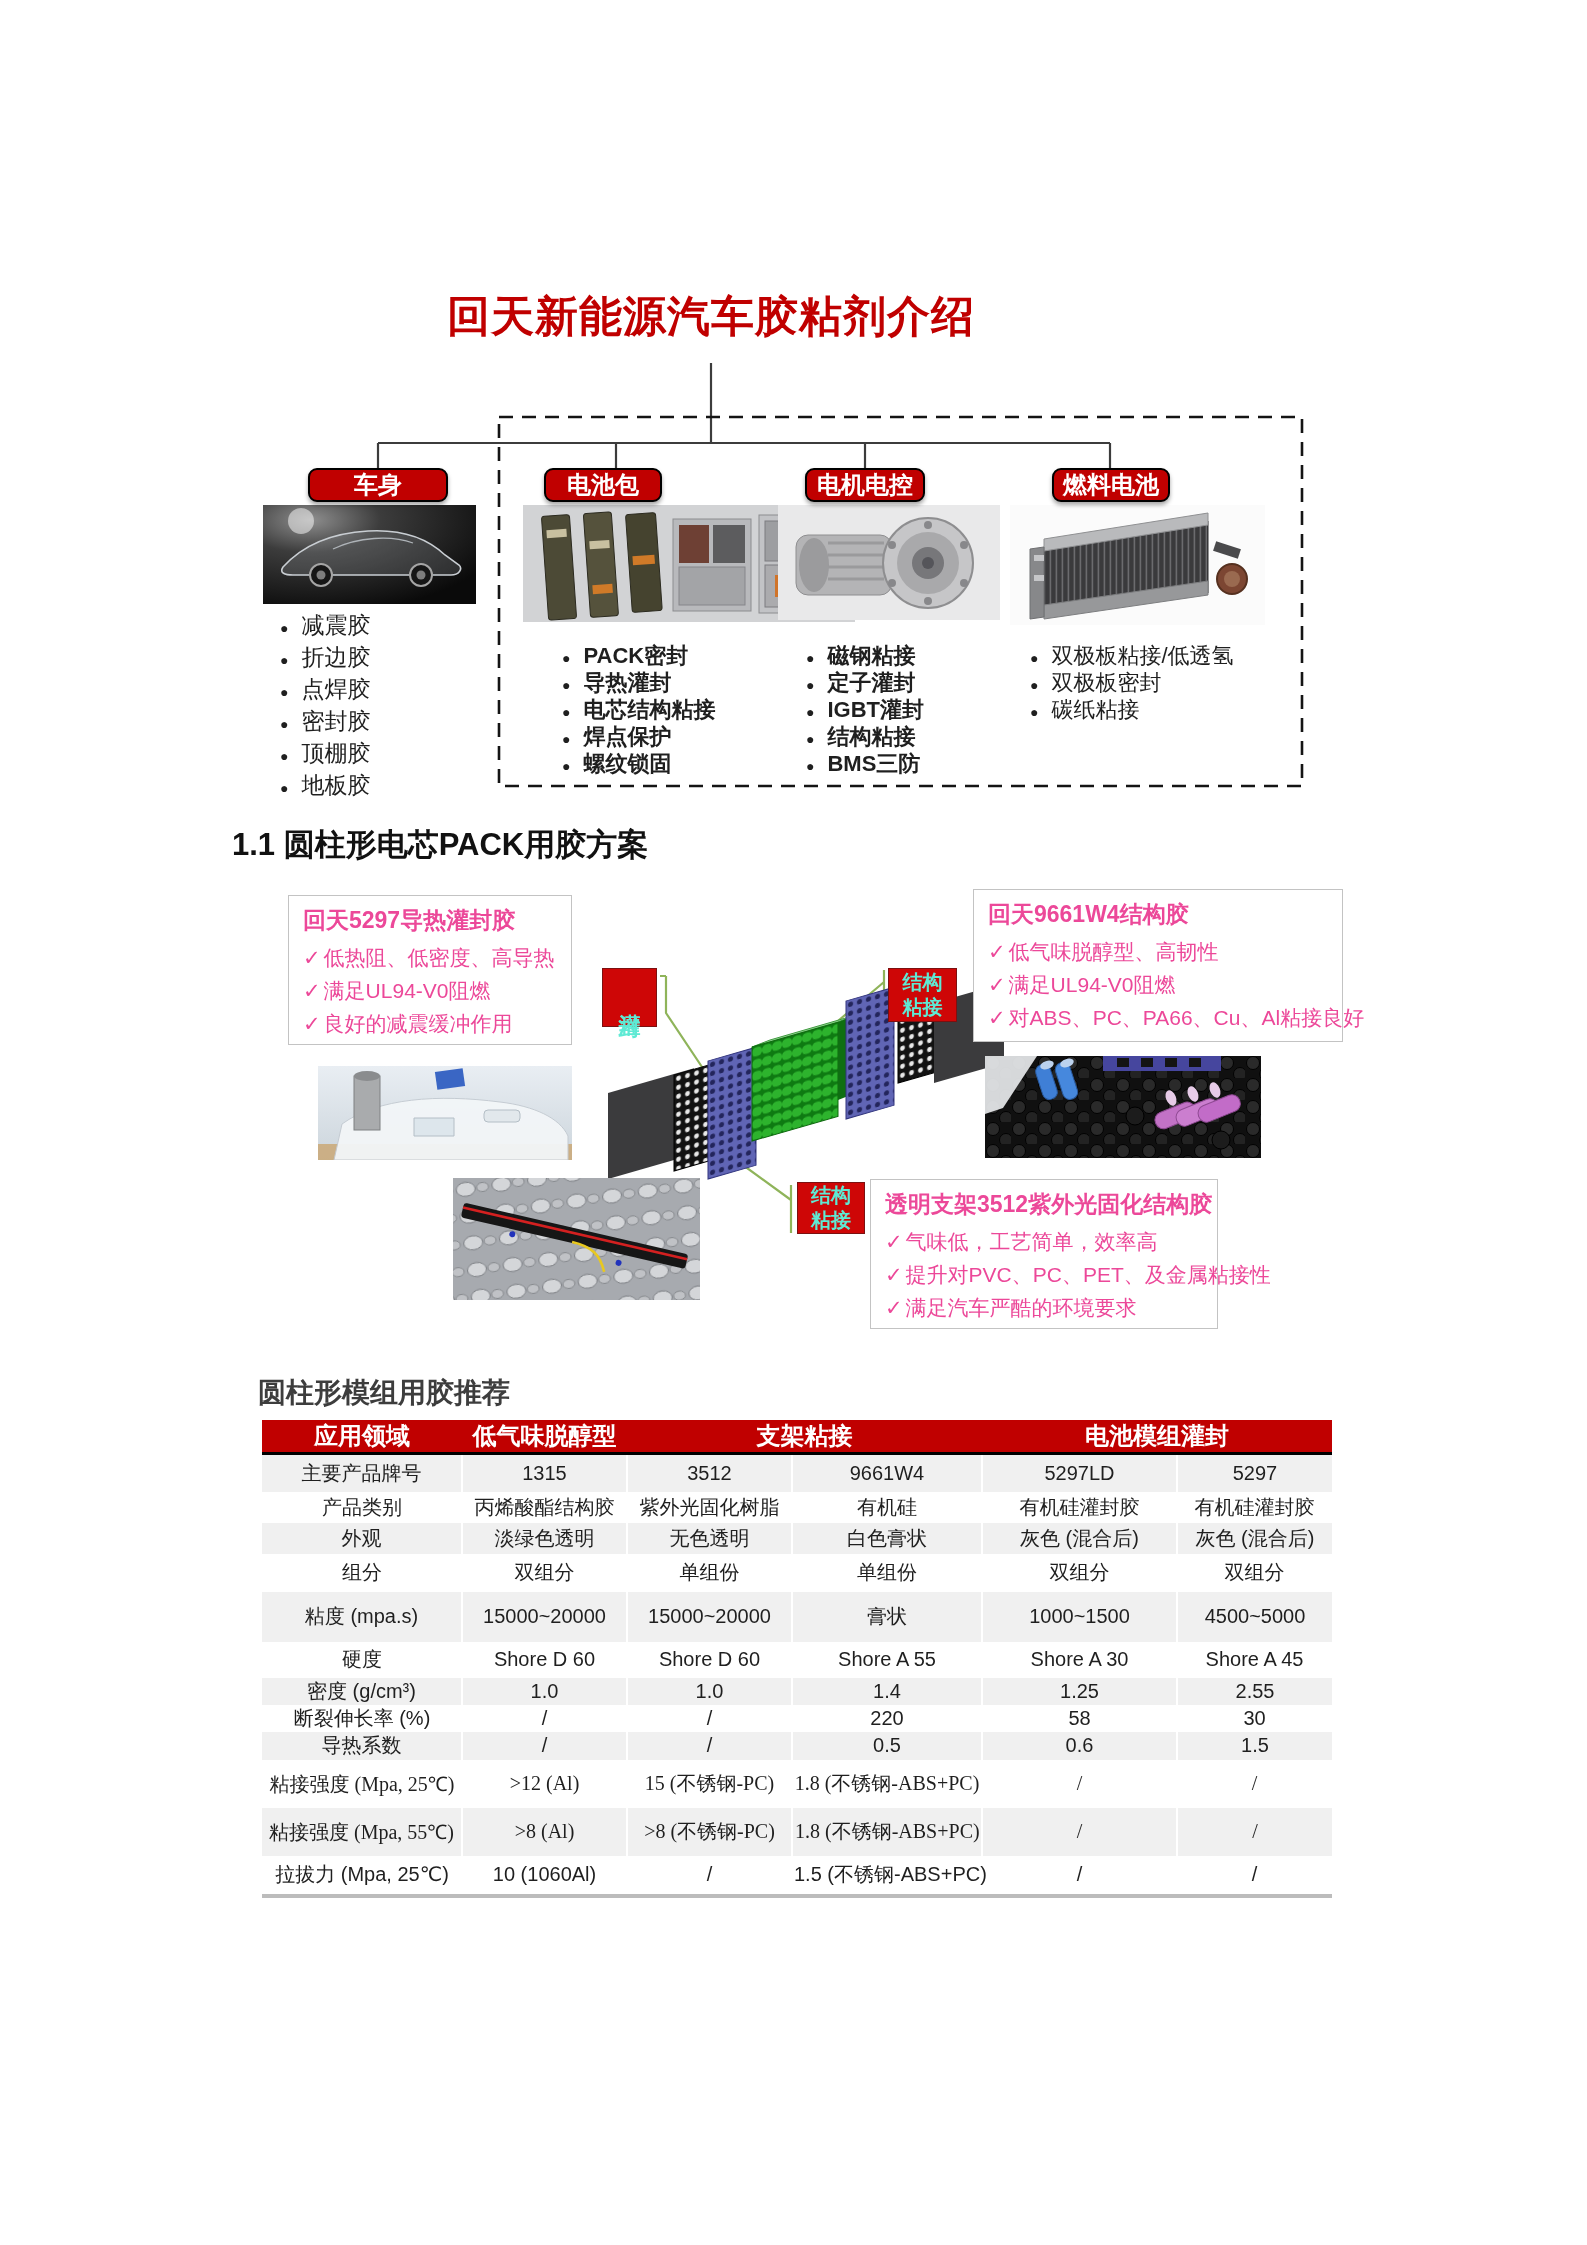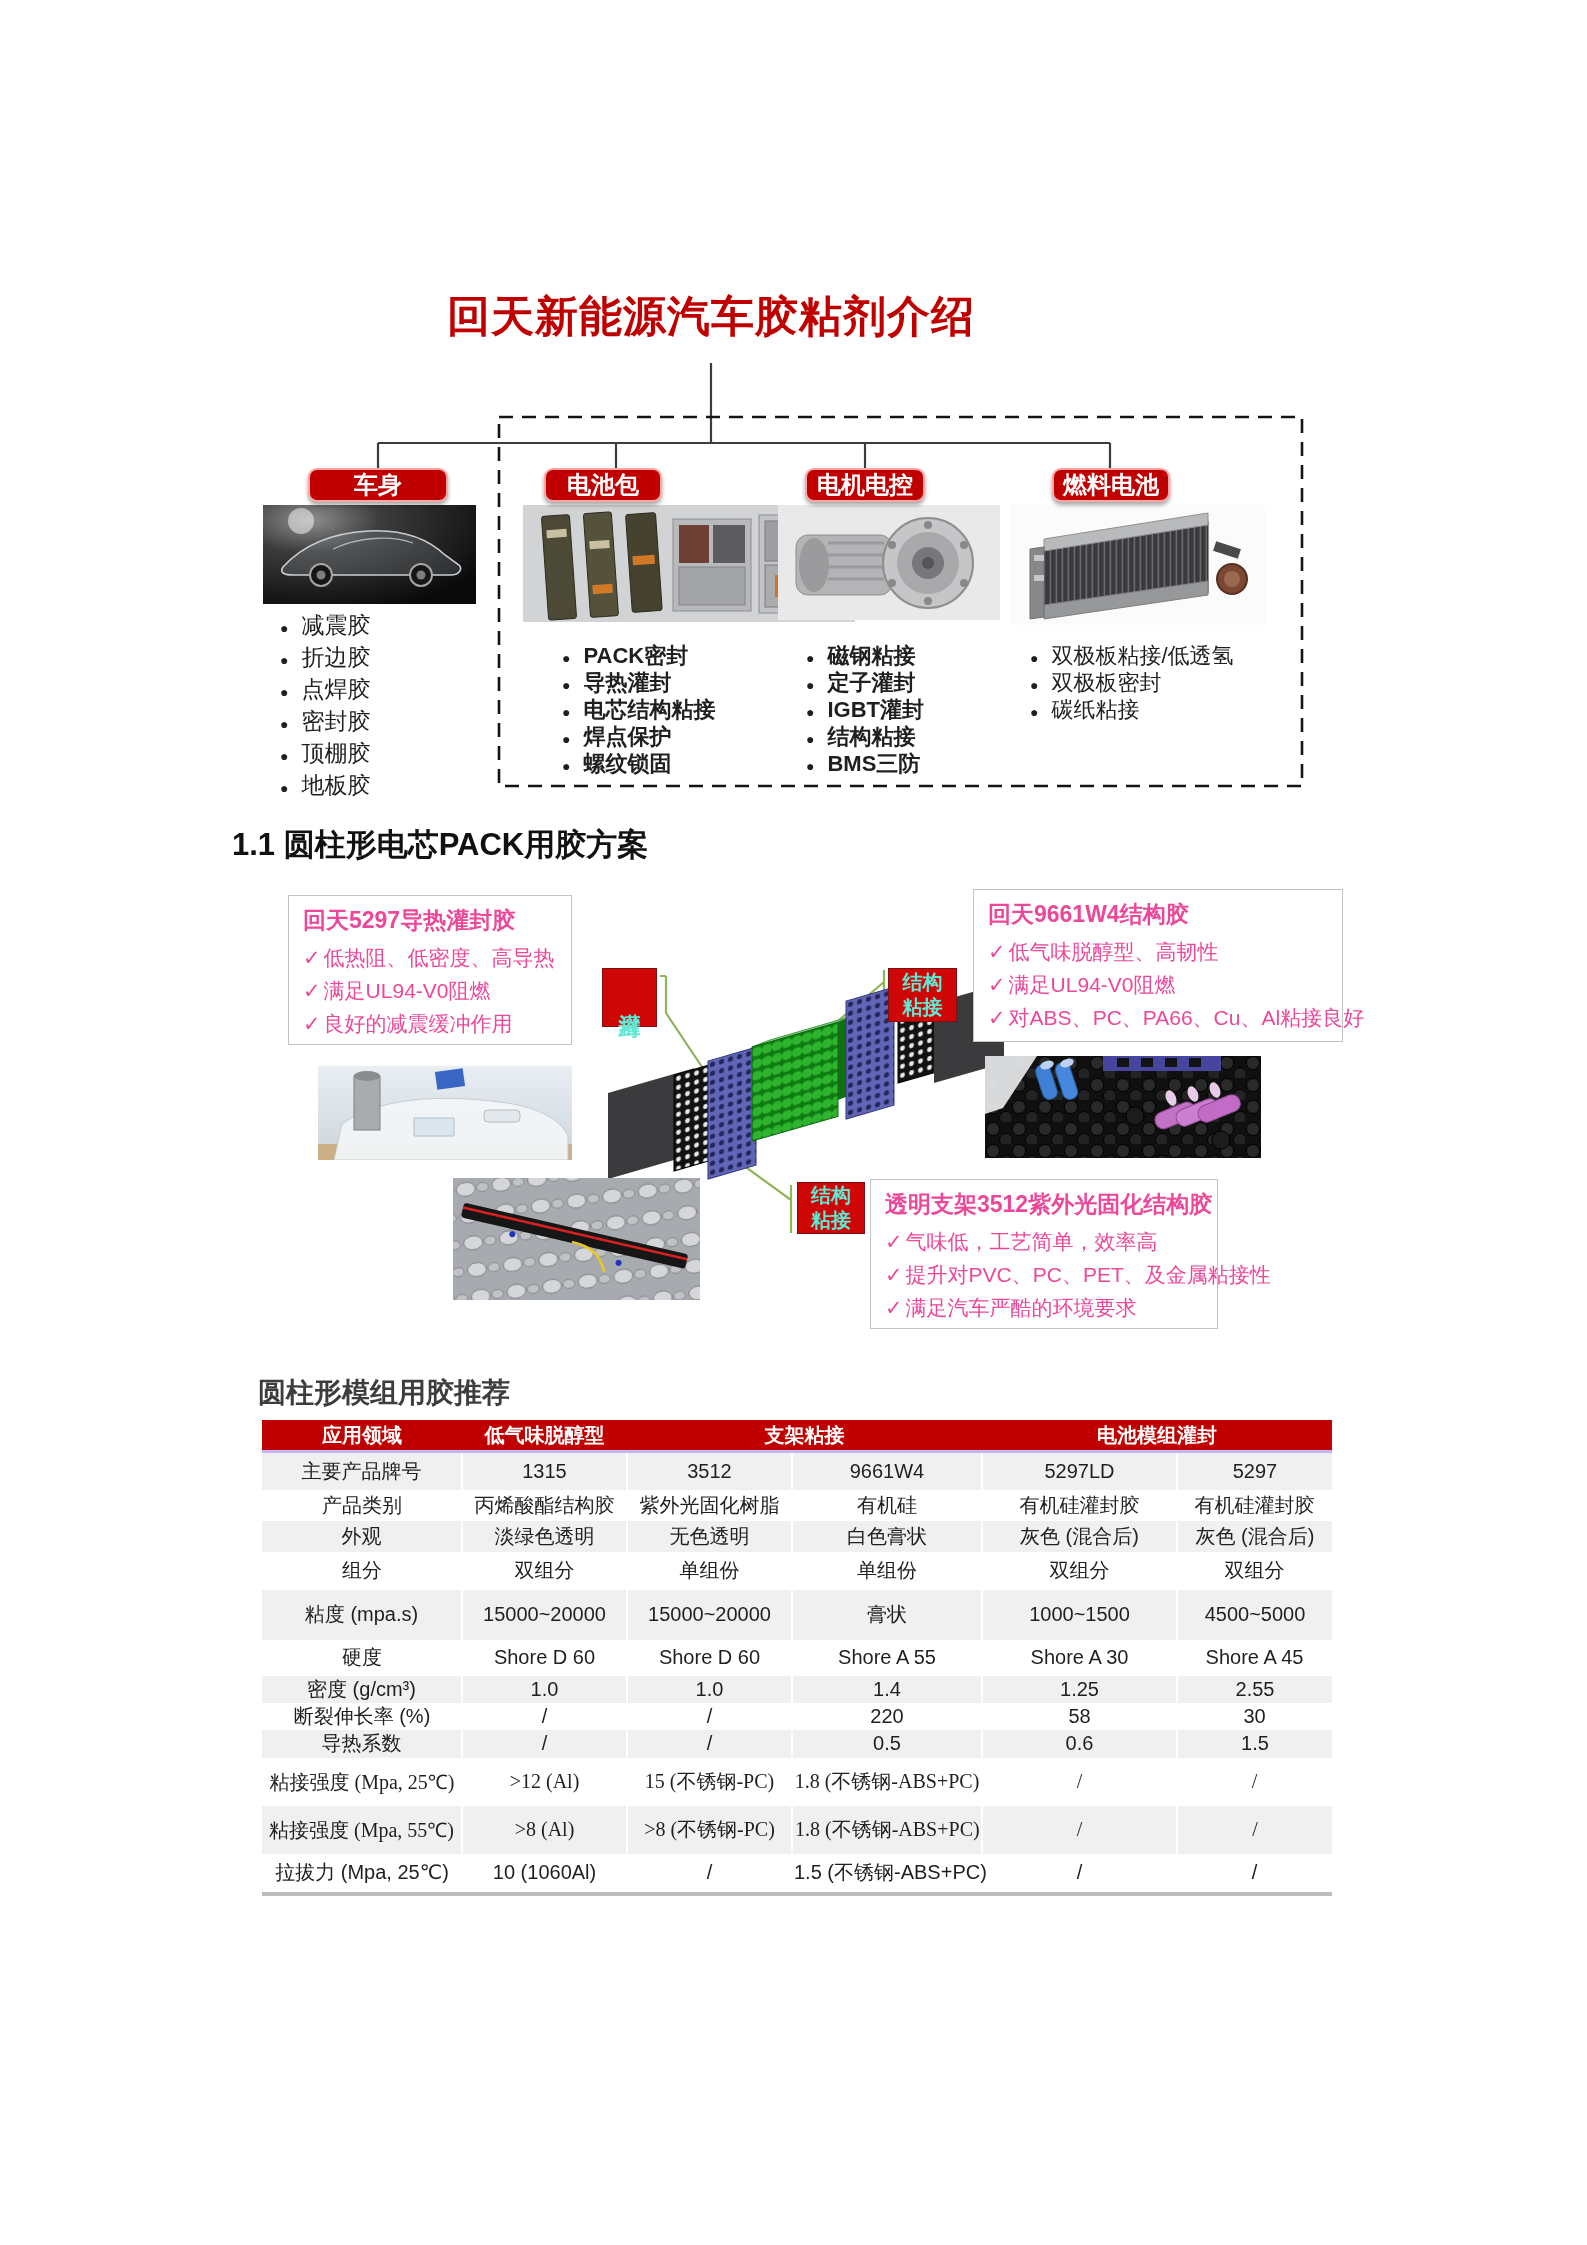--- a/index.html
+++ b/index.html
@@ -8,21 +8,21 @@
   .abs{position:absolute;}
 
   
   .main-title{left:240px;top:288px;width:942px;text-align:center;margin:0;
               font-size:43px;font-weight:bold;color:#c00000;letter-spacing:1px;z-index:3;}
 
   
   .overlay{left:0;top:0;width:1587px;height:2245px;pointer-events:none;z-index:1;}
 
   
-  .pill{height:34px;background:#c00000;border:2px solid #fca5a5;border-radius:9px;color:#fff;
+  .pill{height:34px;background:#c00000;border:2px solid #000000;border-radius:9px;color:#fff;
         font-size:24px;font-weight:bold;display:flex;align-items:center;justify-content:center;
         box-shadow:0 3px 4px rgba(0,0,0,.35);z-index:3;box-sizing:border-box;}
   #pill-body{left:308px;top:468px;width:140px;}
   #pill-pack{left:544px;top:468px;width:118px;}
   #pill-motor{left:805px;top:468px;width:120px;}
   #pill-fuel{left:1052px;top:468px;width:118px;}
 
   
   .photo{z-index:2;line-height:0;}
   #ph-car{left:263px;top:505px;}
@@ -67,22 +67,22 @@
                writing-mode:vertical-rl;text-orientation:upright;letter-spacing:2px;}
   #lab-struct-top{left:888px;top:968px;width:69px;height:54px;font-size:20px;line-height:25px;
                   word-break:break-all;padding:2px 6px;}
   #lab-struct-bot{left:797px;top:1182px;width:68px;height:52px;font-size:20px;line-height:25px;
                   word-break:break-all;padding:2px 6px;}
 
   
   .table-title{left:258px;top:1374px;margin:0;font-size:28px;font-weight:bold;color:#3d3d3d;z-index:2;}
   table.gtable{left:262px;top:1420px;width:1070px;border-collapse:collapse;z-index:2;
                border-bottom:4px solid #bcbcbc;table-layout:fixed;}
-  .gtable th{background:#c00000;color:#fff;font-weight:bold;font-size:20px;height:30px;
-             border-bottom:3px solid #c4b5fd;text-align:center;padding:0;}
+  .gtable th{background:#c00000;color:#fff;font-weight:bold;font-size:24px;height:30px;
+             border-bottom:3px solid #000000;text-align:center;padding:0;}
   .gtable td{text-align:center;font-size:20px;padding:0 2px;overflow:visible;}
   tr.g{background:#f0f0f0;}
   tr.g td + td{border-left:2px solid #ffffff;}
   .rh38{height:38px;} .rh31{height:31px;} .rh50{height:50px;} .rh36{height:36px;}
   .rh26{height:26px;} .rh28{height:28px;} .rh42{height:48px;font-family:Liberation Serif, serif;} .rh40{height:40px;}
   .nw{white-space:nowrap;}
 </style>
 </head>
 <body>
 

